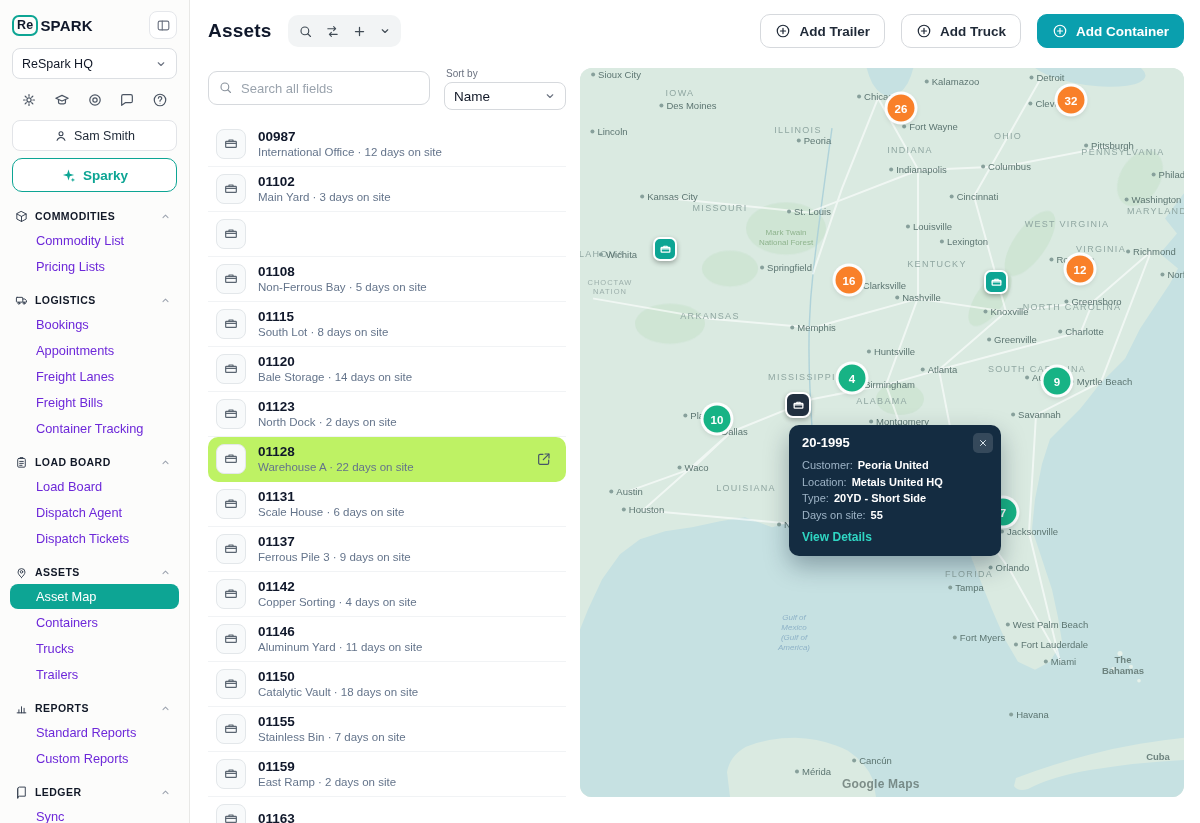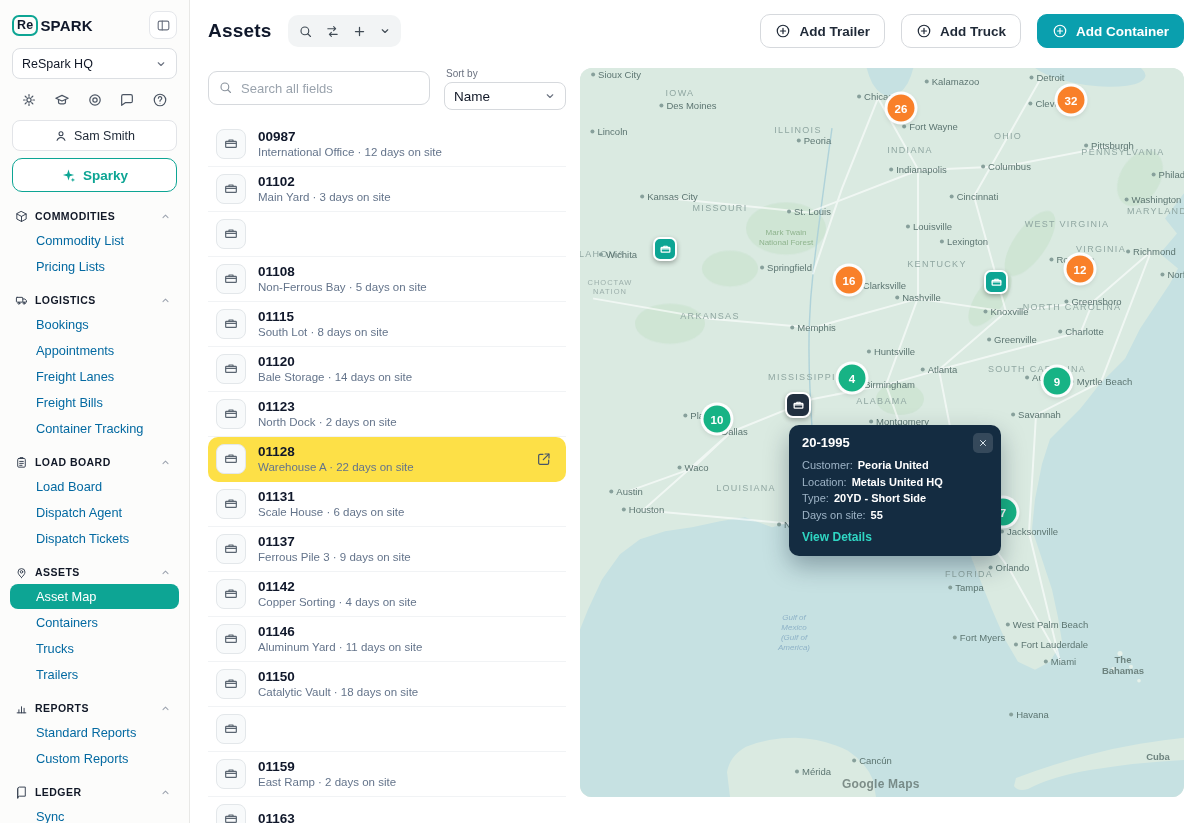--- a/index.html
+++ b/index.html
@@ -22,21 +22,21 @@
   .quick { width:24px; height:24px; display:flex; align-items:center; justify-content:center }
   .quick .qi { width:16px; height:16px }
   .user-btn { height:31px; border:1px solid #e2e4e8; border-radius:8px; background:#fff; display:flex; align-items:center; justify-content:center; gap:6px; font-size:12.5px; font-weight:500; color:#1f2937; margin-bottom:7px; width:100% }
   .user-btn .pic { width:14px; height:14px; color:#374151 }
   .sparky-btn { height:34px; border:1.5px solid var(--accent,#0da594); border-radius:10px; color:var(--accent,#0da594); display:flex; align-items:center; justify-content:center; gap:7px; font-size:13.5px; font-weight:700; background:#fff; width:100%; margin-bottom:3px }
   .sparky-btn .spk { width:15px; height:15px }
   .nav { flex:1; overflow:hidden; margin:0 -2px }
   .nav-header { display:flex; align-items:center; gap:7px; padding:0 8px 0 5px; height:24px; margin-top:9px; font-size:10.5px; font-weight:700; letter-spacing:.45px; color:#111827 }
   .nav-ico { width:13px; height:13px; color:#374151; flex:none }
   .nav-chev { margin-left:auto; width:11px; height:11px; color:#9ca3af }
-  .nav-item { height:25px; display:flex; align-items:center; padding-left:26px; font-size:12.8px; color:#0369a1; border-radius:8px; margin-bottom:1px }
+  .nav-item { height:25px; display:flex; align-items:center; padding-left:26px; font-size:12.8px; color:#6d28d9; border-radius:8px; margin-bottom:1px }
   .nav-item.selected { background:var(--accent,#0da594); color:#fff; font-weight:500 }
 
   
   .main { flex:1; display:flex; flex-direction:column; min-width:0 }
   .topbar { height:62px; flex:none; display:flex; align-items:center; padding:0 16px 0 18px; gap:16px }
   .page-title { font-size:19px; font-weight:700; letter-spacing:.2px; color:#0f172a }
   .tool-group { background:#f2f4f5; border-radius:10px; height:32px; display:flex; align-items:center; padding:0 10px; gap:12px; color:#414b55 }
   .tool-group .tg { display:flex; align-items:center; justify-content:center; width:15px; height:15px }
   .tool-group .tg.small { width:12px; height:12px }
   .spacer { flex:1 }
@@ -52,21 +52,21 @@
   .search-box { flex:1; position:relative; margin-top:3px }
   .search-box input { width:100%; height:34px; border:1px solid #d6d9dd; border-radius:9px; padding:0 10px 0 32px; font-size:13px; font-family:inherit; color:#111827; outline:none; background:#fff }
   .search-box input::placeholder { color:#9aa3ad }
   .search-box .mag { position:absolute; left:10px; top:9px; width:15px; height:15px; color:#8b949e }
   .sort-wrap { width:122px; flex:none }
   .sort-label { font-size:10px; color:#6b7280; line-height:12px; margin-bottom:2px; padding-left:2px }
   .sort-select { height:28px; border:1px solid #d6d9dd; border-radius:8px; background:#fff; display:flex; align-items:center; padding:0 9px; font-size:13.5px; color:#111827 }
   .sort-select .chev { margin-left:auto; width:12px; height:12px; color:#6b7280 }
   .asset-list { flex:1; overflow:hidden }
   .row { height:45px; display:flex; align-items:center; gap:12px; padding:0 8px; border-bottom:1px solid #f1f3f5 }
-  .row.selected { background:#fde047; border-radius:10px; border-bottom-color:transparent }
+  .row.selected { background:#bef264; border-radius:10px; border-bottom-color:transparent }
   .row-icon { width:30px; height:30px; border:1px solid #e3e7ea; background:#f8fafb; border-radius:8px; display:flex; align-items:center; justify-content:center; color:#5b6672; flex:none }
   .row-icon span { width:16px; height:16px }
   .row-text { display:flex; flex-direction:column; min-width:0 }
   .row-id { font-size:13.5px; font-weight:700; color:#0f172a; line-height:16px }
   .row-sub { font-size:11.5px; color:#64748b; line-height:14px; white-space:nowrap }
   .row .ext { margin-left:auto; margin-right:6px; width:16px; height:16px; color:#475569; flex:none }
 
   
   .map-panel { flex:1; position:relative; border-radius:12px; overflow:hidden; background:var(--map-land,#daeae1); margin-bottom:26px; min-width:0 }
   .map-svg { position:absolute; inset:0; width:100%; height:100% }
@@ -572,20 +572,24 @@
             </span>
           </div>
           <div class="row" data-interactable="true">
             <span class="row-icon" data-interactable="false">
               <span>
                 <svg viewBox="0 0 24 24" fill="none" stroke="currentColor" stroke-width="1.8" stroke-linecap="round" stroke-linejoin="round">
                   <rect x="4" y="8" width="16" height="9" rx="1"></rect>
                   <path d="M4 11h16M9 8V6h6v2"></path>
                 </svg>
               </span>
+            </span>
+            <span class="row-text" data-interactable="false">
+              <span class="row-id" data-interactable="false">01155</span>
+              <span class="row-sub" data-interactable="false">Stainless Bin · 7 days on site</span>
             </span>
           </div>
           <div class="row" data-interactable="true">
             <span class="row-icon" data-interactable="false">
               <span>
                 <svg viewBox="0 0 24 24" fill="none" stroke="currentColor" stroke-width="1.8" stroke-linecap="round" stroke-linejoin="round">
                   <rect x="4" y="8" width="16" height="9" rx="1"></rect>
                   <path d="M4 11h16M9 8V6h6v2"></path>
                 </svg>
               </span>

